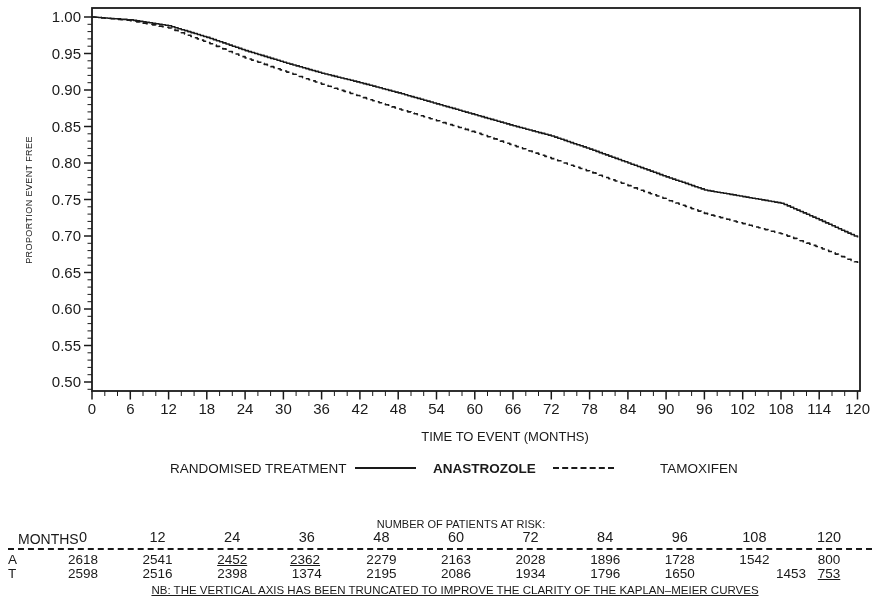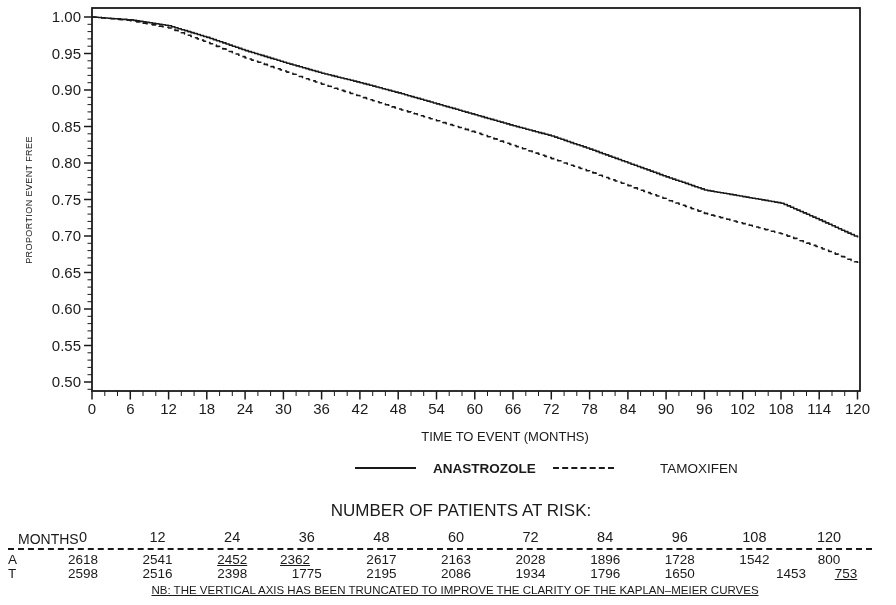--- a/index.html
+++ b/index.html
@@ -30,23 +30,23 @@
   .legend-title,.legend-label{
     position:absolute;top:461px;font-size:13.5px;white-space:nowrap;
   }
   .legend-title{left:170px;}
   .legend-label.anas{left:433px;font-weight:bold;}
   .legend-label.tamo{left:660px;}
   .line-sample{position:absolute;top:467px;height:0;}
   .line-sample.solid{left:355px;width:61px;border-top:2px solid #1a1a1a;}
   .line-sample.dashed{left:553px;width:61px;border-top:2px dashed #1a1a1a;}
   .risk-title{
-    position:absolute;left:461px;top:501px;
+    position:absolute;left:461px;top:518px;
     transform:translateX(-50%);
-    font-size:17px;white-space:nowrap;
+    font-size:11px;white-space:nowrap;
   }
   .risk-months-label{position:absolute;left:18px;top:531px;font-size:14px;}
   .risk-row{position:absolute;left:0;width:896px;height:14px;}
   .risk-row.months{top:529px;font-size:14.5px;}
   .risk-row.a{top:552px;font-size:13.5px;}
   .risk-row.t{top:566px;font-size:13.5px;}
   .risk-row span{position:absolute;transform:translateX(-50%);white-space:nowrap;}
   .risk-divider{
     position:absolute;left:8px;top:548px;width:864px;height:0;
     border-top:2px dashed #1a1a1a;
@@ -212,20 +212,21 @@
       <line x1="844.7" y1="391" x2="844.7" y2="396" stroke="#1a1a1a" stroke-width="1"></line>
       <line x1="857.5" y1="391" x2="857.5" y2="399.5" stroke="#1a1a1a" stroke-width="1.5"></line>
       <text x="857.5" y="414" text-anchor="middle">120</text>
       <path d="M92.0 17.0H95.2V17.2H98.4V17.5H101.6V17.7H104.8V18.0H107.9V18.2H111.1V18.5H114.3V18.7H117.5V18.9H120.7V19.2H123.9V19.4H127.1V19.7H130.3V19.9H133.5V20.4H136.7V20.9H139.8V21.4H143.0V21.9H146.2V22.4H149.4V22.8H152.6V23.3H155.8V23.8H159.0V24.3H162.2V24.8H165.4V25.3H168.6V25.8H171.7V26.7H174.9V27.7H178.1V28.7H181.3V29.7H184.5V30.6H187.7V31.6H190.9V32.6H194.1V33.5H197.3V34.5H200.4V35.5H203.6V36.5H206.8V37.4H210.0V38.5H213.2V39.6H216.4V40.7H219.6V41.8H222.8V42.9H226.0V44.0H229.2V45.1H232.3V46.2H235.5V47.3H238.7V48.4H241.9V49.5H245.1V50.6H248.3V51.6H251.5V52.5H254.7V53.5H257.9V54.5H261.0V55.4H264.2V56.4H267.4V57.4H270.6V58.4H273.8V59.3H277.0V60.3H280.2V61.3H283.4V62.3H286.6V63.2H289.8V64.1H292.9V65.0H296.1V65.9H299.3V66.8H302.5V67.7H305.7V68.6H308.9V69.6H312.1V70.5H315.3V71.4H318.5V72.3H321.6V73.2H324.8V74.0H328.0V74.8H331.2V75.6H334.4V76.4H337.6V77.2H340.8V78.0H344.0V78.7H347.2V79.5H350.4V80.3H353.5V81.1H356.7V81.9H359.9V82.7H363.1V83.6H366.3V84.4H369.5V85.3H372.7V86.1H375.9V87.0H379.1V87.8H382.3V88.7H385.4V89.5H388.6V90.4H391.8V91.2H395.0V92.1H398.2V92.9H401.4V93.8H404.6V94.7H407.8V95.7H411.0V96.6H414.1V97.5H417.3V98.4H420.5V99.3H423.7V100.2H426.9V101.1H430.1V102.0H433.3V103.0H436.5V103.9H439.7V104.8H442.9V105.7H446.0V106.6H449.2V107.5H452.4V108.4H455.6V109.3H458.8V110.3H462.0V111.2H465.2V112.1H468.4V113.0H471.6V113.9H474.8V114.8H477.9V115.7H481.1V116.6H484.3V117.6H487.5V118.5H490.7V119.4H493.9V120.3H497.1V121.2H500.3V122.1H503.5V123.0H506.6V123.9H509.8V124.9H513.0V125.8H516.2V126.6H519.4V127.5H522.6V128.3H525.8V129.2H529.0V130.0H532.2V130.9H535.4V131.7H538.5V132.6H541.7V133.4H544.9V134.3H548.1V135.1H551.3V136.0H554.5V137.1H557.7V138.2H560.9V139.3H564.1V140.4H567.2V141.5H570.4V142.6H573.6V143.7H576.8V144.8H580.0V145.8H583.2V146.9H586.4V148.0H589.6V149.1H592.8V150.3H596.0V151.4H599.1V152.6H602.3V153.8H605.5V154.9H608.7V156.1H611.9V157.2H615.1V158.4H618.3V159.5H621.5V160.7H624.7V161.8H627.9V163.0H631.0V164.2H634.2V165.3H637.4V166.5H640.6V167.6H643.8V168.8H647.0V169.9H650.2V171.1H653.4V172.2H656.6V173.4H659.7V174.6H662.9V175.7H666.1V176.9H669.3V178.0H672.5V179.1H675.7V180.2H678.9V181.2H682.1V182.3H685.3V183.4H688.5V184.5H691.6V185.6H694.8V186.7H698.0V187.8H701.2V188.9H704.4V190.0H707.6V190.6H710.8V191.1H714.0V191.7H717.2V192.2H720.3V192.7H723.5V193.3H726.7V193.8H729.9V194.4H733.1V194.9H736.3V195.5H739.5V196.0H742.7V196.6H745.9V197.1H749.1V197.7H752.2V198.2H755.4V198.8H758.6V199.3H761.8V199.9H765.0V200.4H768.2V201.0H771.4V201.5H774.6V202.1H777.8V202.6H781.0V203.2H784.1V204.5H787.3V205.9H790.5V207.3H793.7V208.7H796.9V210.1H800.1V211.5H803.3V212.9H806.5V214.3H809.7V215.7H812.8V217.1H816.0V218.5H819.2V219.9H822.4V221.4H825.6V222.9H828.8V224.3H832.0V225.8H835.2V227.2H838.4V228.7H841.6V230.2H844.7V231.6H847.9V233.1H851.1V234.5H854.3V236.0H857.5V237.5" fill="none" stroke="#1a1a1a" stroke-width="1.6" stroke-linejoin="round"></path>
       <path d="M92.0 17.0H95.2V17.3H98.4V17.6H101.6V17.9H104.8V18.2H107.9V18.5H111.1V18.8H114.3V19.1H117.5V19.4H120.7V19.7H123.9V20.0H127.1V20.3H130.3V20.7H133.5V21.3H136.7V21.9H139.8V22.5H143.0V23.1H146.2V23.7H149.4V24.3H152.6V24.9H155.8V25.5H159.0V26.1H162.2V26.7H165.4V27.3H168.6V28.0H171.7V29.2H174.9V30.4H178.1V31.6H181.3V32.8H184.5V34.0H187.7V35.3H190.9V36.5H194.1V37.7H197.3V38.9H200.4V40.1H203.6V41.3H206.8V42.6H210.0V43.8H213.2V45.1H216.4V46.4H219.6V47.7H222.8V48.9H226.0V50.2H229.2V51.5H232.3V52.8H235.5V54.0H238.7V55.3H241.9V56.6H245.1V57.9H248.3V59.0H251.5V60.1H254.7V61.2H257.9V62.3H261.0V63.4H264.2V64.4H267.4V65.5H270.6V66.6H273.8V67.7H277.0V68.8H280.2V69.9H283.4V71.0H286.6V72.1H289.8V73.2H292.9V74.3H296.1V75.4H299.3V76.5H302.5V77.6H305.7V78.7H308.9V79.8H312.1V80.9H315.3V82.0H318.5V83.1H321.6V84.2H324.8V85.2H328.0V86.2H331.2V87.3H334.4V88.3H337.6V89.3H340.8V90.4H344.0V91.4H347.2V92.4H350.4V93.5H353.5V94.5H356.7V95.5H359.9V96.6H363.1V97.6H366.3V98.6H369.5V99.7H372.7V100.7H375.9V101.7H379.1V102.8H382.3V103.8H385.4V104.8H388.6V105.9H391.8V106.9H395.0V107.9H398.2V109.0H401.4V110.0H404.6V110.9H407.8V111.9H411.0V112.9H414.1V113.8H417.3V114.8H420.5V115.8H423.7V116.8H426.9V117.7H430.1V118.7H433.3V119.7H436.5V120.7H439.7V121.6H442.9V122.6H446.0V123.6H449.2V124.6H452.4V125.5H455.6V126.5H458.8V127.5H462.0V128.4H465.2V129.4H468.4V130.4H471.6V131.4H474.8V132.3H477.9V133.4H481.1V134.5H484.3V135.6H487.5V136.7H490.7V137.8H493.9V138.9H497.1V140.0H500.3V141.1H503.5V142.2H506.6V143.3H509.8V144.4H513.0V145.5H516.2V146.6H519.4V147.7H522.6V148.8H525.8V149.9H529.0V151.0H532.2V152.1H535.4V153.1H538.5V154.2H541.7V155.3H544.9V156.4H548.1V157.5H551.3V158.6H554.5V159.7H557.7V160.8H560.9V161.9H564.1V163.0H567.2V164.1H570.4V165.2H573.6V166.3H576.8V167.4H580.0V168.5H583.2V169.6H586.4V170.7H589.6V171.8H592.8V172.9H596.0V174.1H599.1V175.2H602.3V176.4H605.5V177.5H608.7V178.7H611.9V179.9H615.1V181.0H618.3V182.2H621.5V183.3H624.7V184.5H627.9V185.6H631.0V186.8H634.2V187.9H637.4V189.1H640.6V190.3H643.8V191.4H647.0V192.6H650.2V193.7H653.4V194.9H656.6V196.0H659.7V197.2H662.9V198.3H666.1V199.5H669.3V200.7H672.5V201.8H675.7V203.0H678.9V204.1H682.1V205.3H685.3V206.4H688.5V207.6H691.6V208.7H694.8V209.9H698.0V211.1H701.2V212.2H704.4V213.4H707.6V214.2H710.8V215.1H714.0V215.9H717.2V216.8H720.3V217.6H723.5V218.5H726.7V219.3H729.9V220.2H733.1V221.0H736.3V221.9H739.5V222.7H742.7V223.6H745.9V224.4H749.1V225.3H752.2V226.1H755.4V227.0H758.6V227.8H761.8V228.7H765.0V229.6H768.2V230.4H771.4V231.3H774.6V232.1H777.8V233.0H781.0V233.8H784.1V235.0H787.3V236.1H790.5V237.3H793.7V238.4H796.9V239.6H800.1V240.7H803.3V241.9H806.5V243.1H809.7V244.2H812.8V245.4H816.0V246.5H819.2V247.7H822.4V249.0H825.6V250.2H828.8V251.5H832.0V252.8H835.2V254.1H838.4V255.3H841.6V256.6H844.7V257.9H847.9V259.2H851.1V260.5H854.3V261.7H857.5V263.0" fill="none" stroke="#1a1a1a" stroke-width="1.6" stroke-linejoin="round" stroke-dasharray="5.5,4"></path>
     </svg>
 
   <div class="ylabel">PROPORTION EVENT FREE</div>
   <div class="xlabel">TIME TO EVENT (MONTHS)</div>
 
+  <span class="legend-title">RANDOMISED TREATMENT</span>
   <span class="line-sample solid"></span>
   <span class="legend-label anas">ANASTROZOLE</span>
   <span class="line-sample dashed"></span>
   <span class="legend-label tamo">TAMOXIFEN</span>
 
   <div class="risk-title">NUMBER OF PATIENTS AT RISK:</div>
   <div class="risk-months-label">MONTHS</div>
   <div class="risk-row months" id="risk-months">
       <span style="left: 83px;">0</span>
       <span style="left: 157.6px;">12</span>
@@ -238,38 +239,38 @@
       <span style="left: 679.8px;">96</span>
       <span style="left: 754.4px;">108</span>
       <span style="left: 829px;">120</span>
     </div>
   <div class="risk-divider"></div>
   <div class="risk-rowlabel a">A</div>
   <div class="risk-row a" id="risk-a">
       <span style="left: 83px;">2618</span>
       <span style="left: 157.6px;">2541</span>
       <span style="left: 232.2px; text-decoration: underline;">2452</span>
-      <span style="left: 295px; text-decoration: underline;">2362</span>
-      <span style="left: 381.4px;">2617</span>
+      <span style="left: 305px; text-decoration: underline;">2362</span>
+      <span style="left: 381.4px;">2279</span>
       <span style="left: 456px;">2163</span>
       <span style="left: 530.6px;">2028</span>
       <span style="left: 605.2px;">1896</span>
       <span style="left: 679.8px;">1728</span>
       <span style="left: 754.4px;">1542</span>
       <span style="left: 829px;">800</span>
     </div>
   <div class="risk-rowlabel t">T</div>
   <div class="risk-row t" id="risk-t">
       <span style="left: 83px;">2598</span>
       <span style="left: 157.6px;">2516</span>
       <span style="left: 232.2px;">2398</span>
-      <span style="left: 306.8px;">1775</span>
+      <span style="left: 306.8px;">1374</span>
       <span style="left: 381.4px;">2195</span>
       <span style="left: 456px;">2086</span>
       <span style="left: 530.6px;">1934</span>
       <span style="left: 605.2px;">1796</span>
       <span style="left: 679.8px;">1650</span>
       <span style="left: 791px;">1453</span>
-      <span style="left: 846px; text-decoration: underline;">753</span>
+      <span style="left: 829px; text-decoration: underline;">753</span>
     </div>
   <div class="note">NB: THE VERTICAL AXIS HAS BEEN TRUNCATED TO IMPROVE THE CLARITY OF THE KAPLAN–MEIER CURVES</div>
 
 </div>
 
 </body></html>

